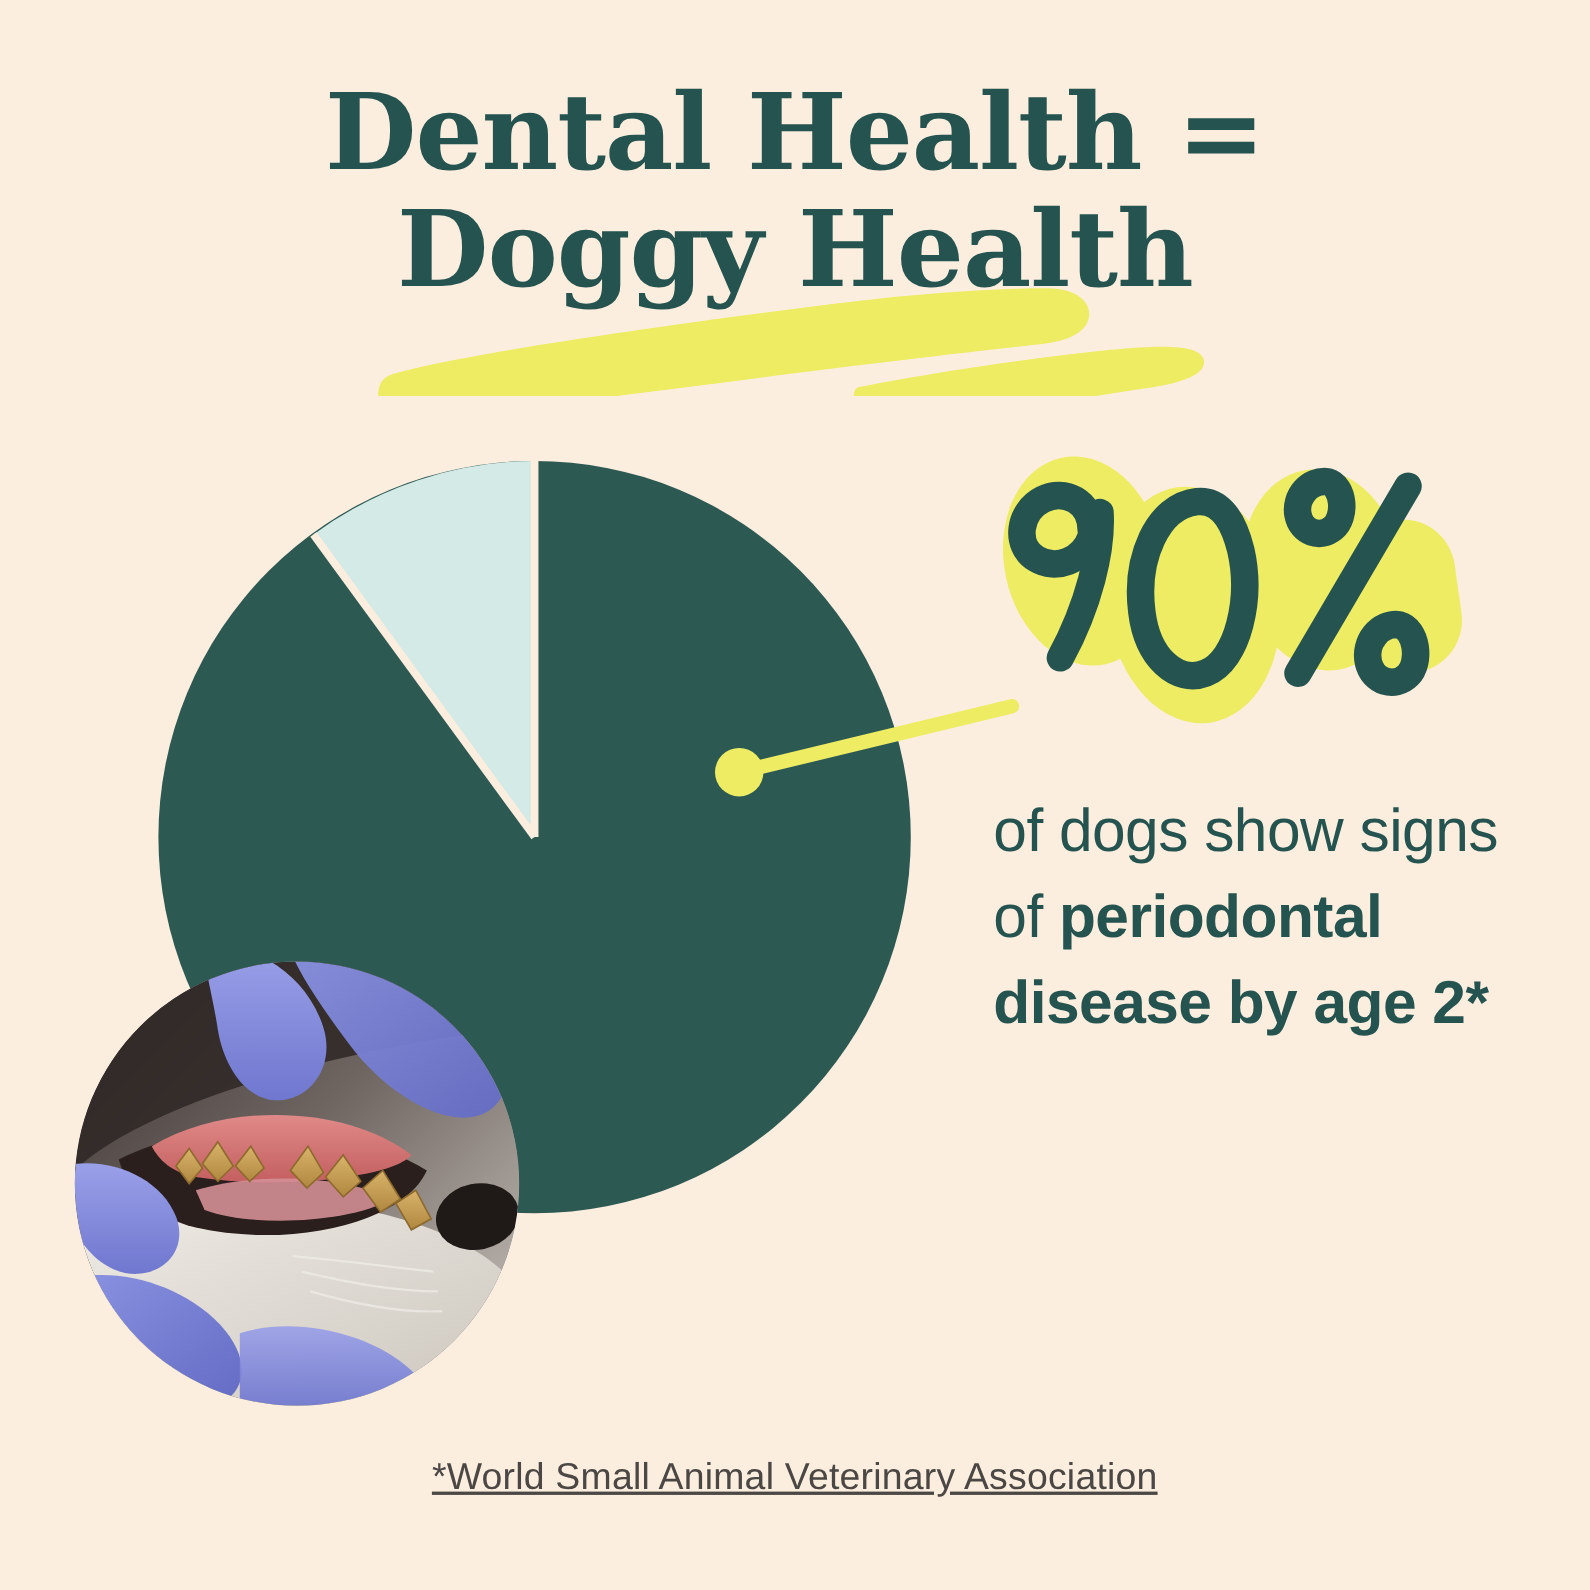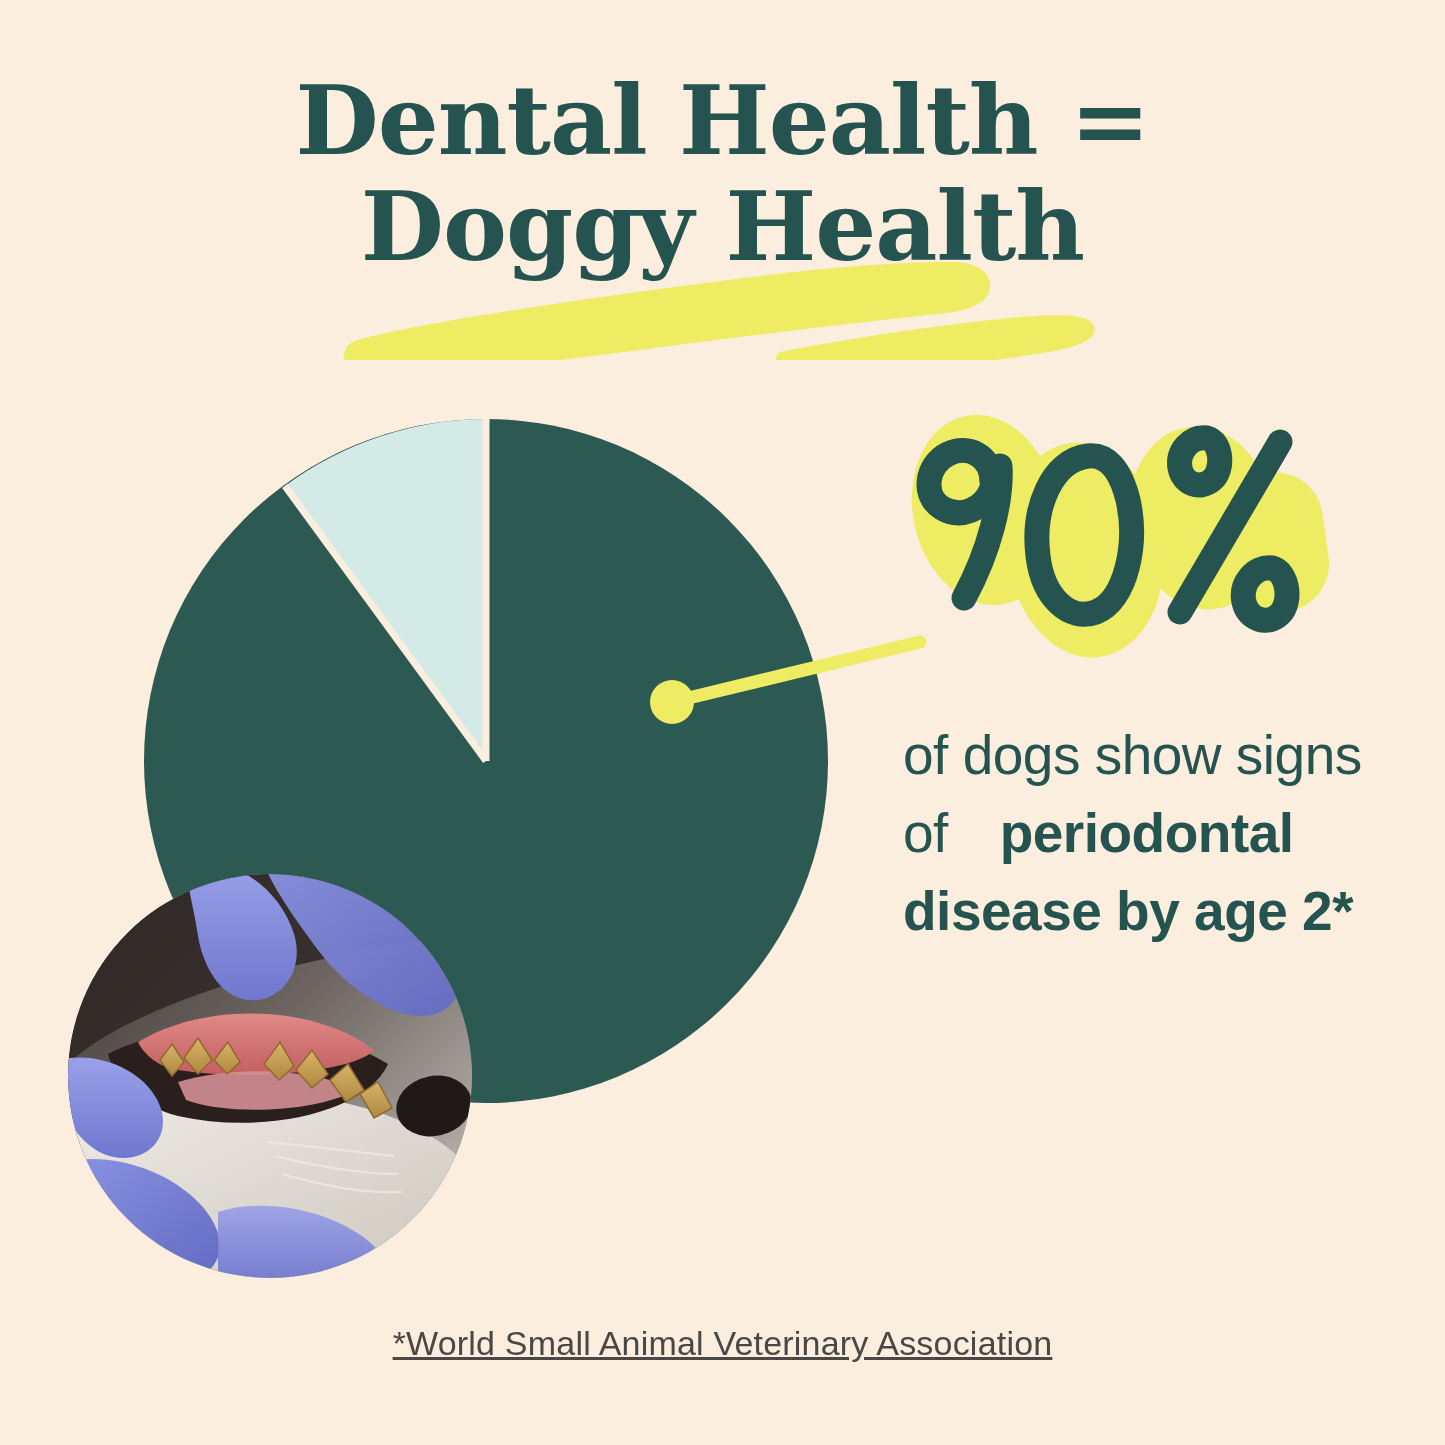--- a/index.html
+++ b/index.html
@@ -105,21 +105,21 @@
     top: 716px;
     width: 470px;
     z-index: 6;
     color: #255450;
     font-family: "Liberation Sans", sans-serif;
     font-size: 55px;
     line-height: 78px;
     letter-spacing: -0.5px;
   }
   #body-copy .light { font-weight: 400; }
-  #body-copy .strong { font-weight: bold; margin-left: 37px; }
+  #body-copy .strong { font-weight: bold; }
 
   
   #footnote {
     position: absolute;
     left: 0;
     top: 1324px;
     width: 1445px;
     text-align: center;
     z-index: 6;
     color: #4a4744;

